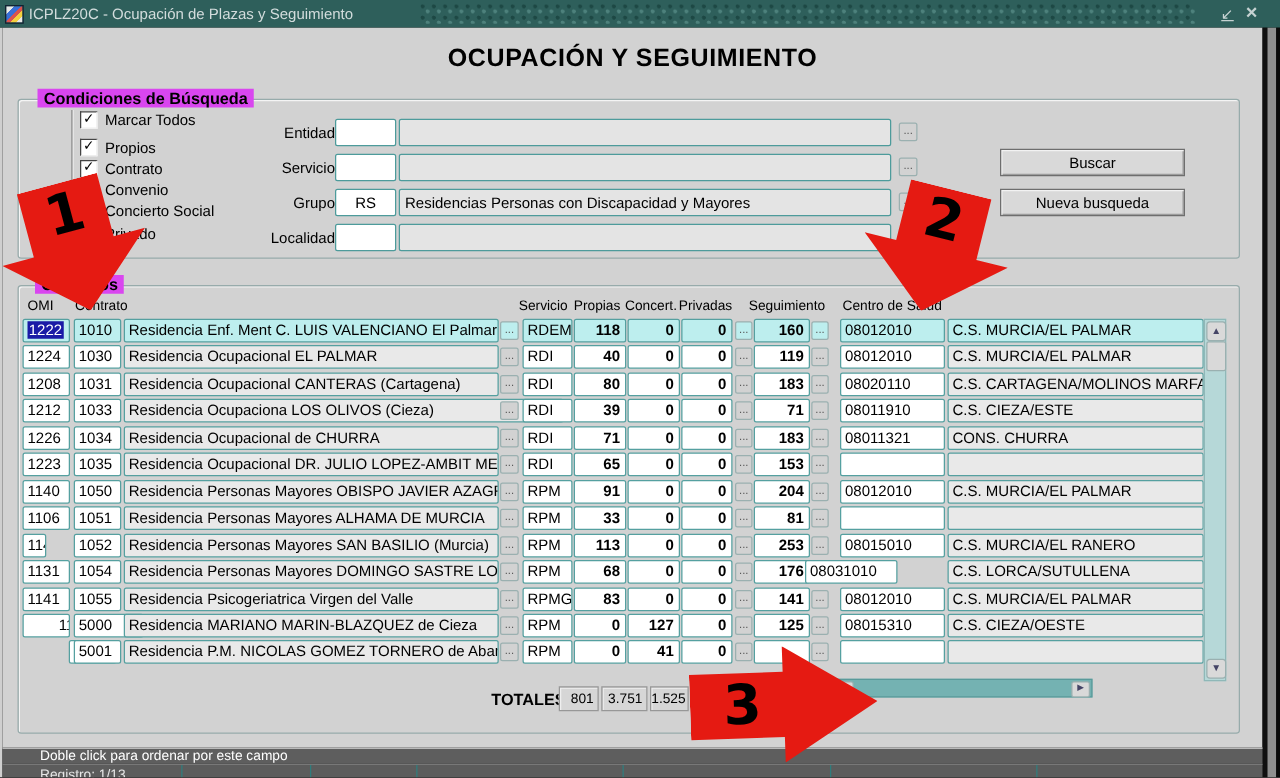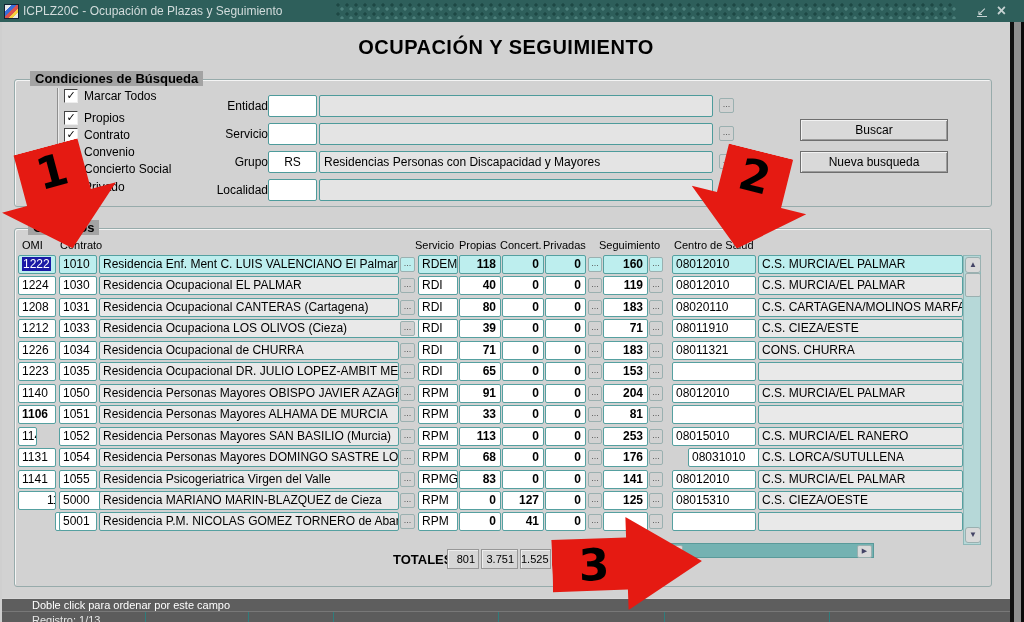--- a/index.html
+++ b/index.html
@@ -29,21 +29,21 @@
            line-height:12px;padding-left:30px;overflow:hidden;}
   .status2{position:absolute;left:2px;top:611px;width:1008px;height:11px;background:#5c5c5c;
            border-top:1px solid #787878;box-sizing:border-box;color:#e6e6e6;font-size:11px;overflow:hidden;}
   .status2 .rec{position:absolute;left:30px;top:2px;}
   .s2sep{position:absolute;top:0;width:1px;height:11px;background:#2f7d7d;}
   
   .heading{position:absolute;left:2px;top:36px;width:1008px;text-align:center;
            font-size:20px;font-weight:bold;letter-spacing:.5px;z-index:3;}
   .group{position:absolute;border:1px solid #97abab;border-radius:3px;
          box-shadow:inset 1px 1px 0 rgba(255,255,255,.75);z-index:1;}
-  .glabel{position:absolute;background:#a3a3a3;padding:0 5px;font-size:13px;font-weight:bold;z-index:2;white-space:nowrap;}
+  .glabel{position:absolute;background:#d946ef;padding:0 5px;font-size:13px;font-weight:bold;z-index:2;white-space:nowrap;}
   .vline{position:absolute;width:1px;background:#8f8f8f;box-shadow:1px 0 0 #ebebeb;z-index:2;}
   
   .cbrow{position:absolute;display:flex;align-items:center;gap:6px;z-index:3;}
   .cbbox{width:12px;height:12px;background:#fff;border:1px solid #777;
          border-top-color:#444;border-left-color:#444;border-bottom-color:#eee;border-right-color:#eee;
          font-size:11px;line-height:11px;text-align:center;color:#000;}
   .cblabel{font-size:12px;}
   .flabel{position:absolute;width:88px;text-align:right;font-size:12px;z-index:3;}
   .fld{position:absolute;box-sizing:border-box;height:22px;border:1px solid #4d9b9b;border-radius:2px;
        background:#fff;font-size:12px;line-height:20px;padding:0 4px;white-space:nowrap;overflow:hidden;z-index:3;}
@@ -276,21 +276,21 @@
         <div class="cell num" style="left: 459px; top: 384px; width: 42px;">91</div>
         <div class="cell num" style="left: 502px; top: 384px; width: 42px;">0</div>
         <div class="cell num" style="left: 545px; top: 384px; width: 41px;">0</div>
         <div class="lov" style="left: 588px; top: 386px; width: 14px;">...</div>
         <div class="cell num" style="left: 603px; top: 384px; width: 45px;">204</div>
         <div class="lov" style="left: 649px; top: 386px; width: 14px;">...</div>
         <div class="cell" style="left: 672px; top: 384px; width: 84px;">08012010</div>
         <div class="cell gray" style="left: 758px; top: 384px; width: 205px;">C.S. MURCIA/EL PALMAR</div>
       </div>
       <div>
-        <div class="cell" style="left: 18px; top: 405px; width: 38px; font-weight: bold;">1106</div>
+        <div class="cell" style="left: 18px; top: 405px; width: 38px;">1106</div>
         <div class="cell" style="left: 59px; top: 405px; width: 38px;">1051</div>
         <div class="cell gray" style="left: 99px; top: 405px; width: 300px;">Residencia Personas Mayores ALHAMA DE MURCIA</div>
         <div class="lov" style="left: 400px; top: 407px; width: 15px;">...</div>
         <div class="cell" style="left: 418px; top: 405px; width: 40px;">RPM</div>
         <div class="cell num" style="left: 459px; top: 405px; width: 42px;">33</div>
         <div class="cell num" style="left: 502px; top: 405px; width: 42px;">0</div>
         <div class="cell num" style="left: 545px; top: 405px; width: 41px;">0</div>
         <div class="lov" style="left: 588px; top: 407px; width: 14px;">...</div>
         <div class="cell num" style="left: 603px; top: 405px; width: 45px;">81</div>
         <div class="lov" style="left: 649px; top: 407px; width: 14px;">...</div>
@@ -317,21 +317,21 @@
         <div class="cell" style="left: 59px; top: 448px; width: 38px;">1054</div>
         <div class="cell gray" style="left: 99px; top: 448px; width: 300px;">Residencia Personas Mayores DOMINGO SASTRE LORCA</div>
         <div class="lov" style="left: 400px; top: 450px; width: 15px;">...</div>
         <div class="cell" style="left: 418px; top: 448px; width: 40px;">RPM</div>
         <div class="cell num" style="left: 459px; top: 448px; width: 42px;">68</div>
         <div class="cell num" style="left: 502px; top: 448px; width: 42px;">0</div>
         <div class="cell num" style="left: 545px; top: 448px; width: 41px;">0</div>
         <div class="lov" style="left: 588px; top: 450px; width: 14px;">...</div>
         <div class="cell num" style="left: 603px; top: 448px; width: 45px;">176</div>
         <div class="lov" style="left: 649px; top: 450px; width: 14px;">...</div>
-        <div class="cell" style="left: 688px; top: 448px; width: 103px;">08031010</div>
+        <div class="cell" style="left: 644px; top: 448px; width: 74px;">08031010</div>
         <div class="cell gray" style="left: 758px; top: 448px; width: 205px;">C.S. LORCA/SUTULLENA</div>
       </div>
       <div>
         <div class="cell" style="left: 18px; top: 470px; width: 38px;">1141</div>
         <div class="cell" style="left: 59px; top: 470px; width: 38px;">1055</div>
         <div class="cell gray" style="left: 99px; top: 470px; width: 300px;">Residencia Psicogeriatrica Virgen del Valle</div>
         <div class="lov" style="left: 400px; top: 472px; width: 15px;">...</div>
         <div class="cell" style="left: 418px; top: 470px; width: 40px;">RPMG</div>
         <div class="cell num" style="left: 459px; top: 470px; width: 42px;">83</div>
         <div class="cell num" style="left: 502px; top: 470px; width: 42px;">0</div>

